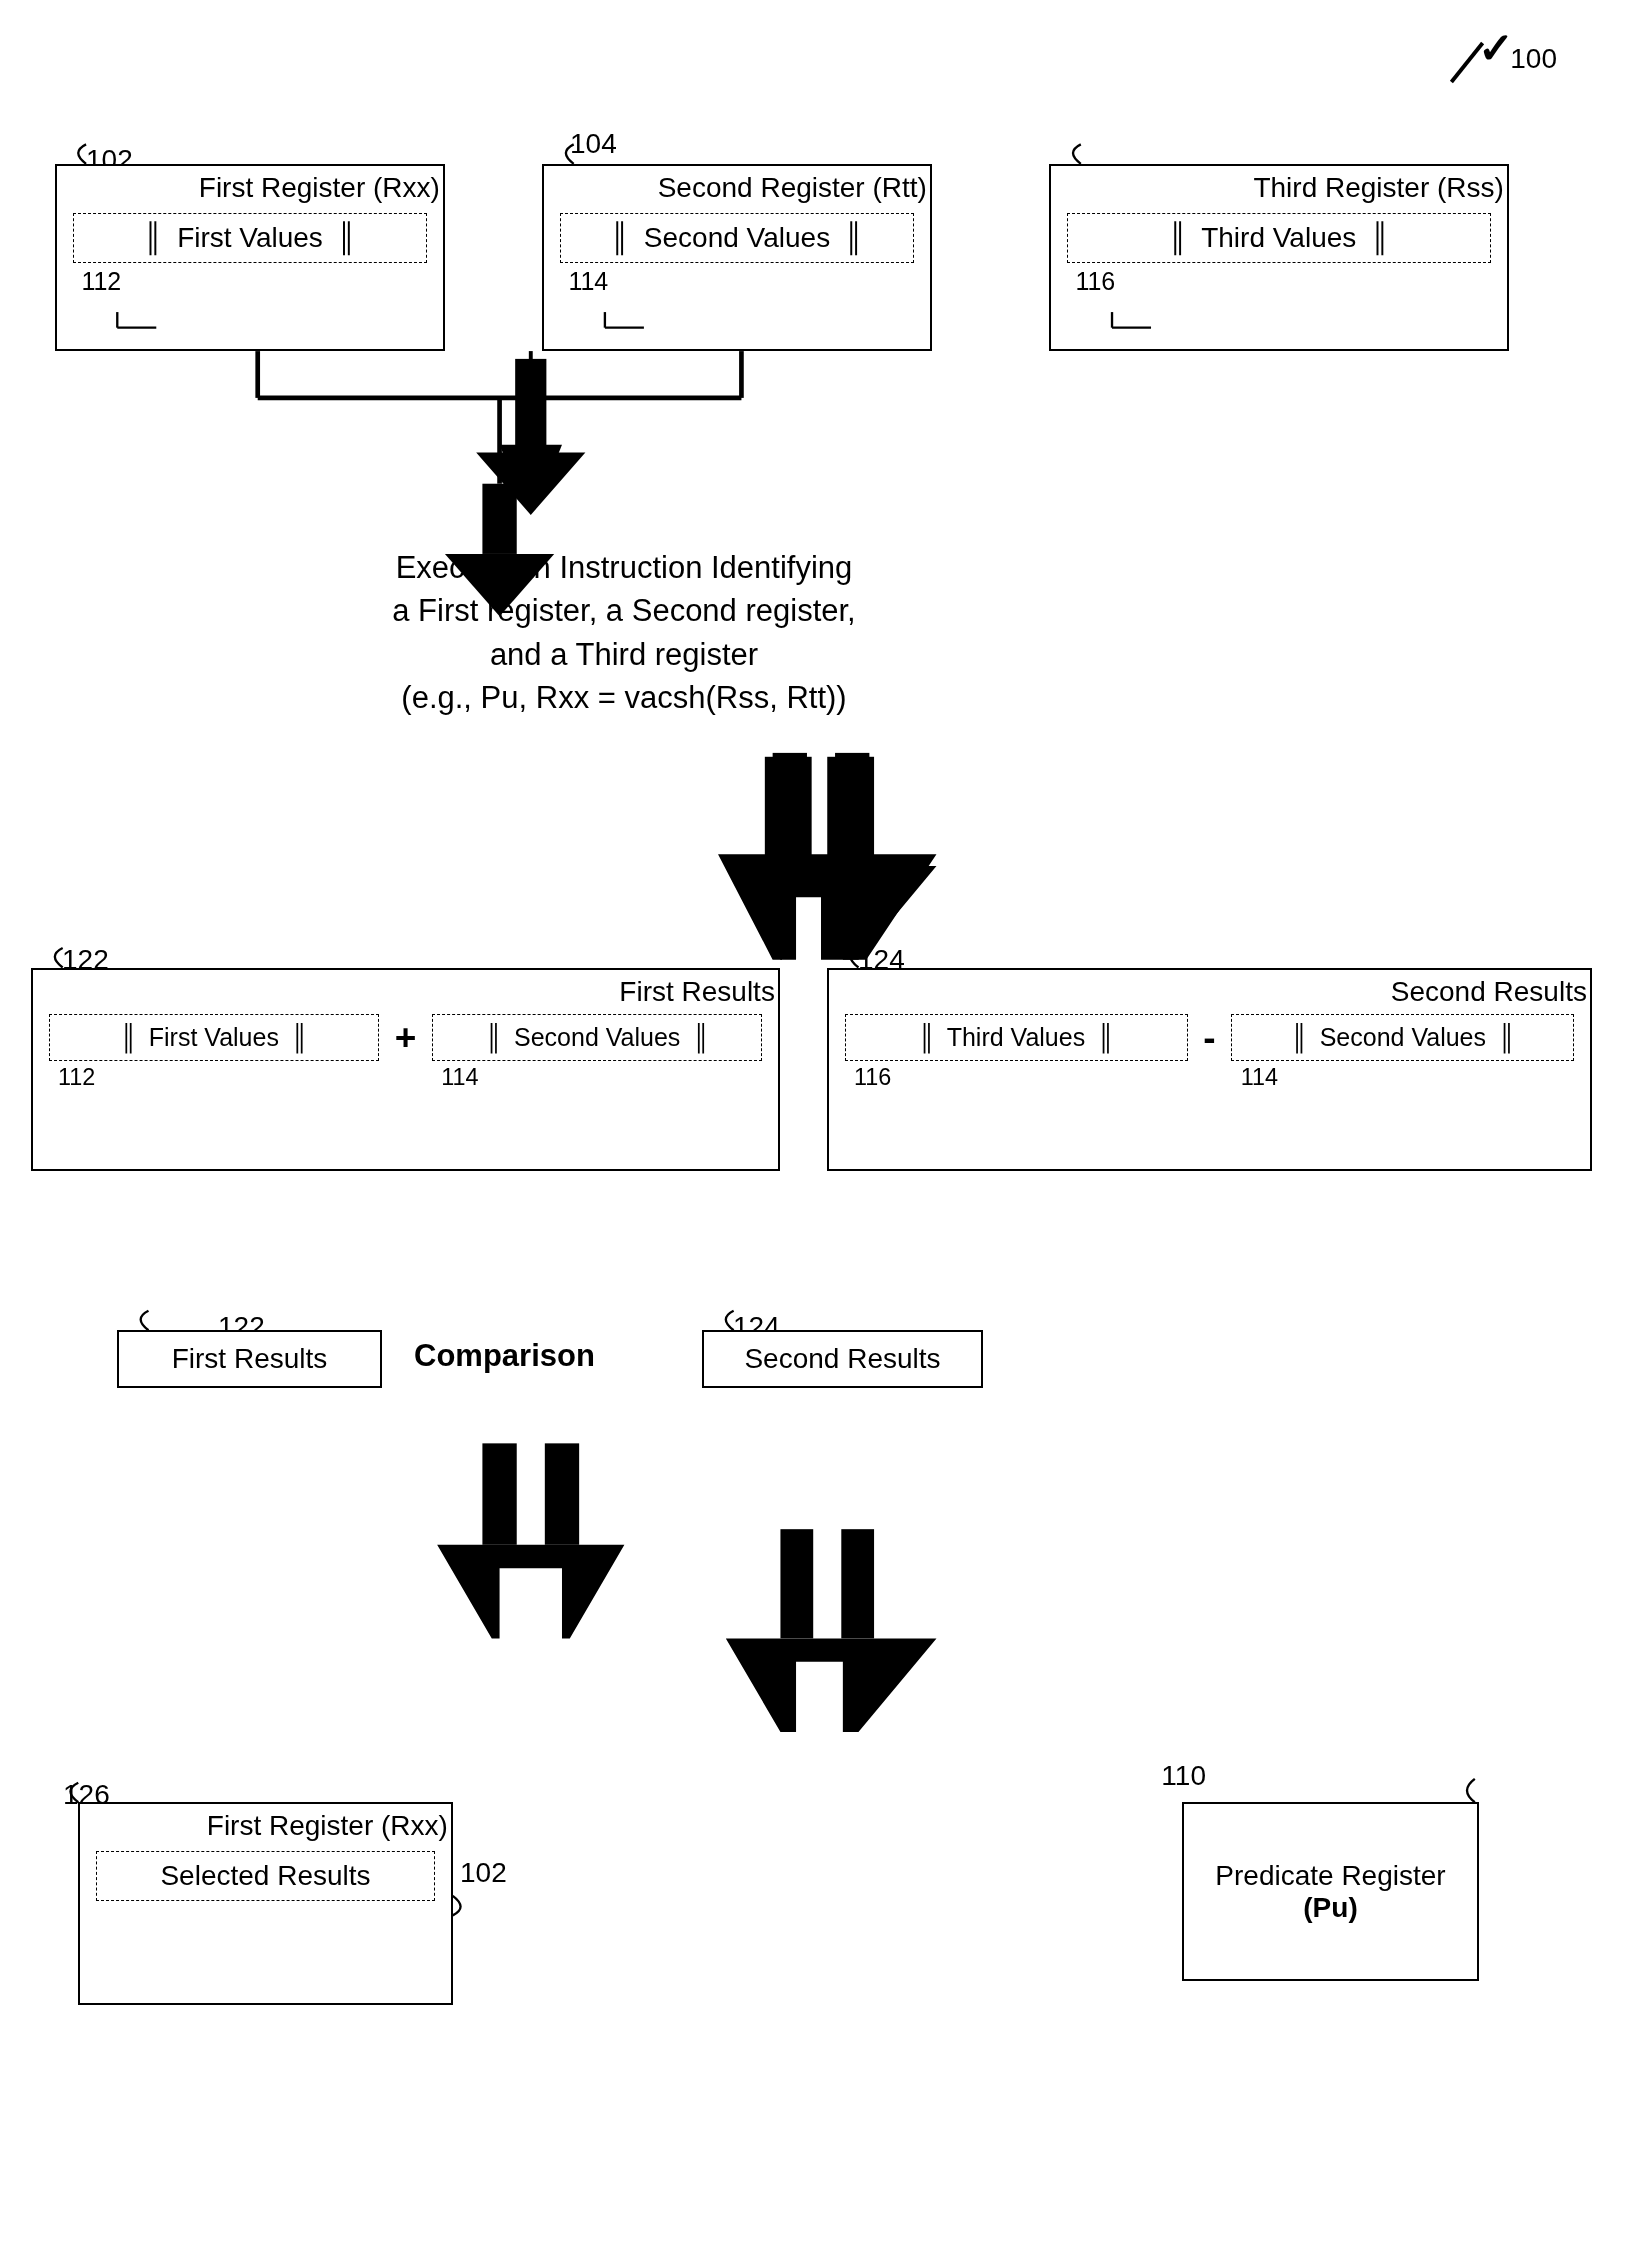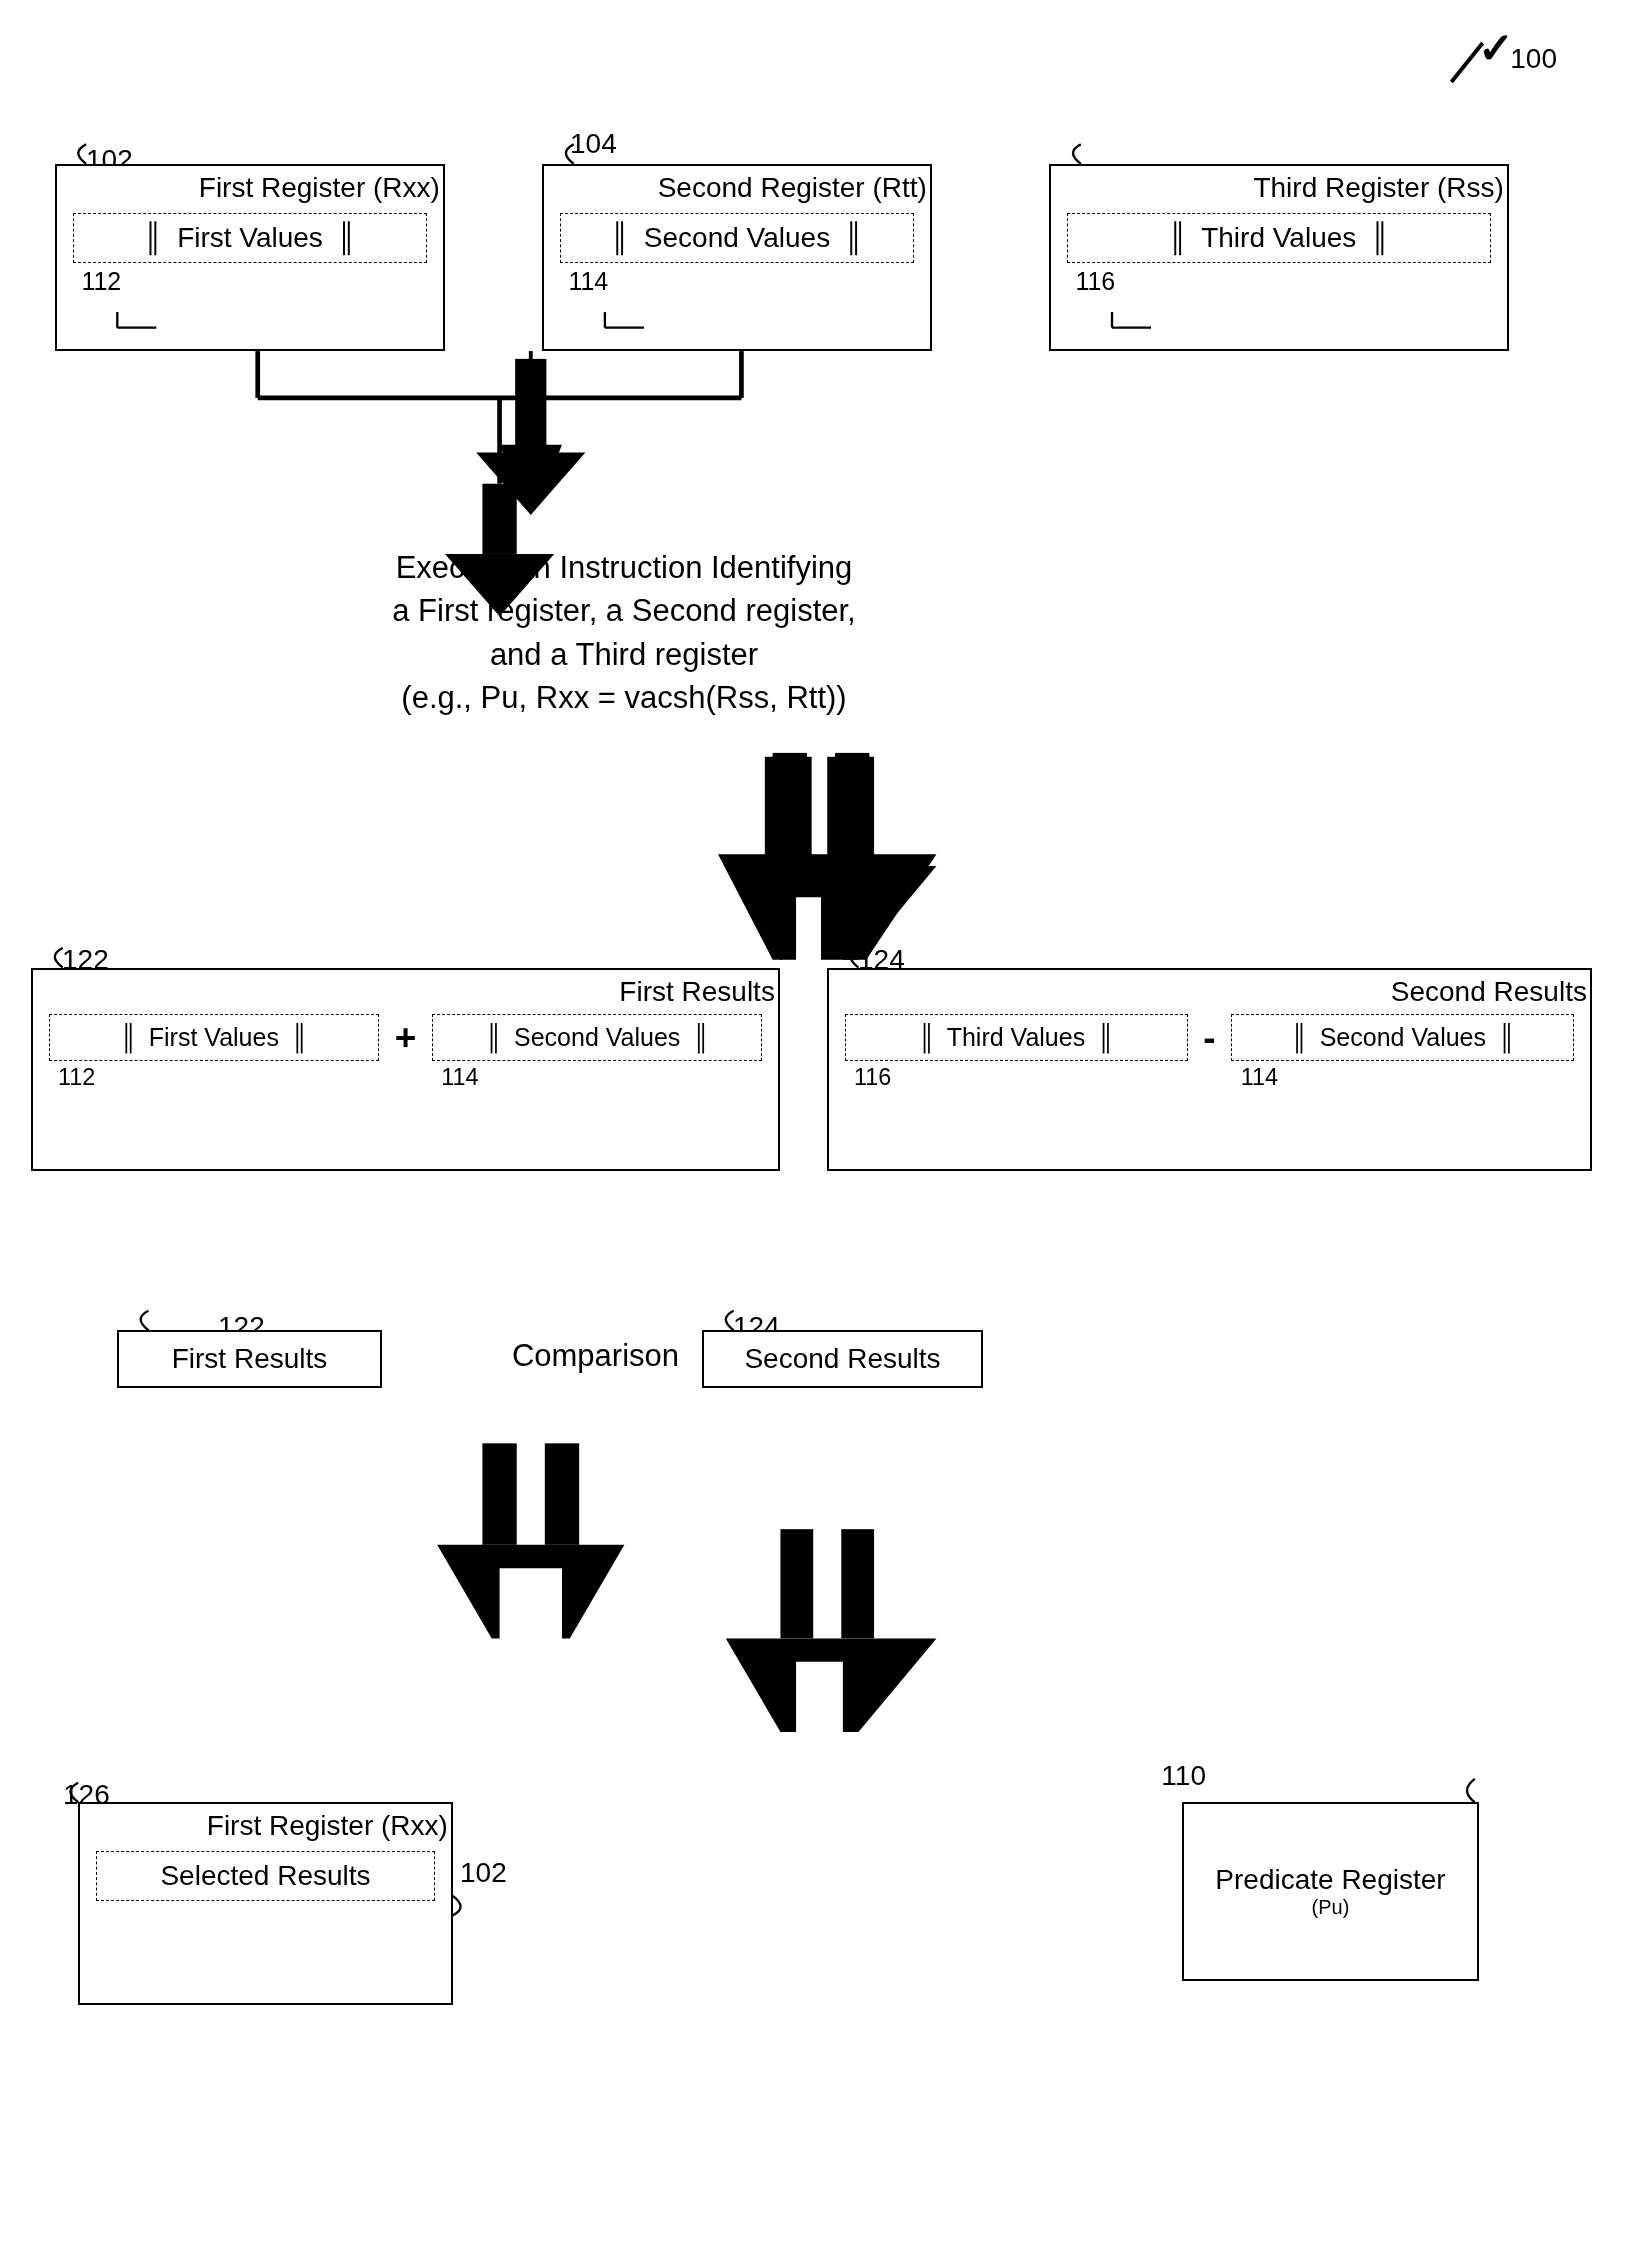--- a/index.html
+++ b/index.html
@@ -58,21 +58,22 @@
       position: absolute;
       text-align: center;
       font-size: 31px;
       line-height: 1.4;
     }
 
     
     .comparison-text {
       position: absolute;
       font-size: 31px;
-      text-align: right;
+      text-align: left;
+      font-weight: bold;
     }
 
     
     .fig-caption {
       position: absolute;
       font-size: 56px;
       font-weight: bold;
       font-style: italic;
       text-align: center;
       width: 100%;
@@ -240,21 +241,21 @@
     <div class="dashed-inner">
       <span>Selected Results</span>
     </div>
   </div>
   <div class="ref-label" style="top:1857px; left:460px;">102</div>
 
   <div class="ref-label" style="top:1760px; right:429px;">110</div>
   <div class="box" style="top:1802px; right:156px; width:297px; height:179px; display:flex; align-items:center; justify-content:center;">
     <div style="text-align:center;">
       <div style="font-size:28px;">Predicate Register</div>
-      <div style="font-size:20px;">(Pu)</div>
+      <div style="font-size:28px;font-weight:bold;">(Pu)</div>
     </div>
   </div>
 
 
   <svg class="svg-overlay" viewBox="0 0 2095 2898" width="1635" height="2261">
 
     <line x1="330" y1="450" x2="330" y2="510" stroke="#000" stroke-width="6"></line>
     <line x1="330" y1="510" x2="950" y2="510" stroke="#000" stroke-width="6"></line>
     <line x1="950" y1="510" x2="950" y2="450" stroke="#000" stroke-width="6"></line>
 

